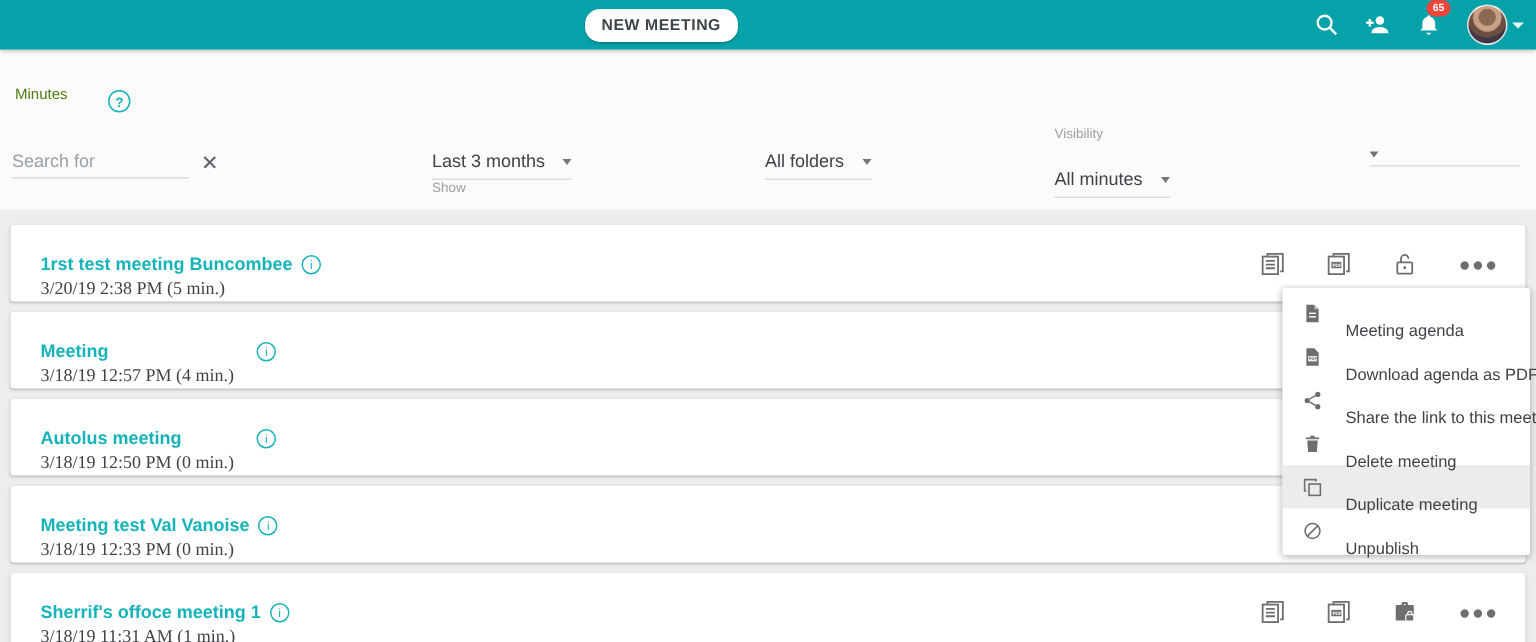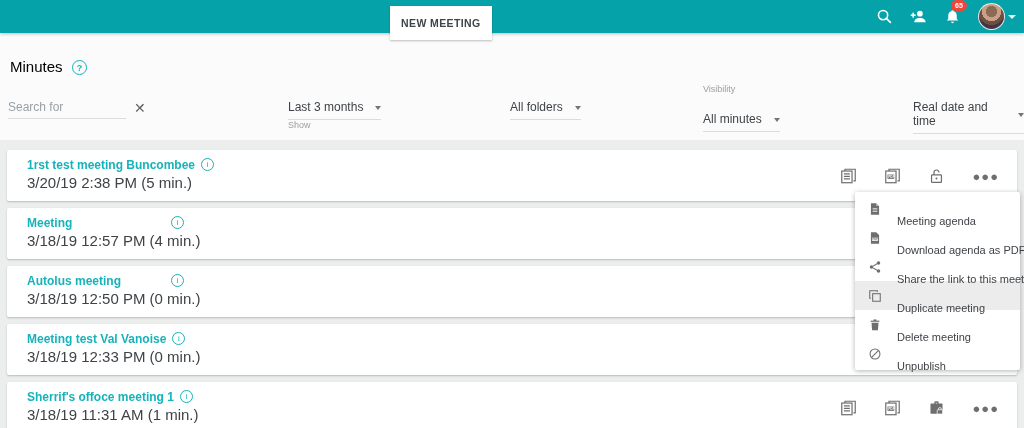--- a/index.html
+++ b/index.html
@@ -1,57 +1,57 @@
 <!DOCTYPE html>
 <html><head>
 <meta charset="utf-8">
 <style>
   html,body{margin:0;padding:0;background:#e9ebec;font-family:"Liberation Sans",sans-serif;}
   .stage{position:relative;width:1024px;height:428px;background:#fbfbfb;overflow:hidden;}
 
   
   .appbar{position:absolute;left:0;top:0;width:100%;height:33px;background:#05a3a9;box-shadow:0 1px 3px rgba(0,0,0,.25);}
-  .new-meeting{position:absolute;left:390px;top:6px;height:34px;background:#fff;border:none;border-radius:0;
+  .new-meeting{position:absolute;left:390px;top:6px;height:22px;background:#fff;border:none;border-radius:10px;
     font-family:"Liberation Sans",sans-serif;font-size:10.5px;font-weight:bold;letter-spacing:.4px;color:#3c4549;
     padding:0 11px;box-shadow:0 1px 2px rgba(0,0,0,.25);cursor:pointer;}
   .appbar-right{position:absolute;right:8px;top:0;height:33px;display:flex;align-items:center;gap:17px;}
   .hicon{width:17px;height:17px;display:block;cursor:pointer;}
   .bell-wrap{position:relative;}
   .badge{position:absolute;left:7px;top:-8px;min-width:10px;height:11px;padding:0 3px;background:#f0453b;border-radius:6px;
     color:#fff;font-size:7px;font-weight:bold;line-height:11px;text-align:center;}
   .avatar-wrap{display:flex;align-items:center;gap:3px;cursor:pointer;}
   .avatar{width:25px;height:25px;border-radius:50%;border:1px solid rgba(255,255,255,.85);
     background:radial-gradient(circle at 50% 30%,#8a6a52 0 26%,#c99f86 27% 44%,#6b4f43 45% 62%,#423646 63% 100%);}
   .caret-dn{width:0;height:0;border-left:4px solid transparent;border-right:4px solid transparent;border-top:4px solid #e6f6f6;}
 
   
-  .page-title{position:absolute;left:10px;top:58px;font-size:15px;color:#000000;}
+  .page-title{position:absolute;left:10px;top:58px;font-size:10px;color:#4d7c0f;}
   .help-icon{position:absolute;left:72px;top:60px;width:13px;height:13px;border:1.6px solid #16b3ba;border-radius:50%;
     color:#16b3ba;font-size:9px;font-weight:bold;display:flex;align-items:center;justify-content:center;cursor:pointer;}
 
   
   .search-input{position:absolute;left:8px;top:98px;width:118px;border:none;border-bottom:1px solid #dcdcdc;background:transparent;
     font-family:"Liberation Sans",sans-serif;font-size:12px;color:#3f4347;padding:2px 0 4px 0;outline:none;}
   .search-input::placeholder{color:#9aa0a6;}
   .clear-x{position:absolute;left:134px;top:101px;font-size:14px;color:#5f6368;cursor:pointer;line-height:1;}
   .f-label{position:absolute;font-size:9px;color:#9e9e9e;}
   .f-value{position:absolute;font-size:12px;color:#3f4347;display:flex;align-items:center;gap:12px;
     border-bottom:1px solid #dcdcdc;padding-bottom:5px;cursor:pointer;}
   .f-caret{width:0;height:0;border-left:3.5px solid transparent;border-right:3.5px solid transparent;border-top:4px solid #757575;margin-top:1px;}
 
   
   .list-bg{position:absolute;left:0;top:140px;width:100%;height:288px;background:#eceeee;}
   .rows{position:absolute;left:7px;top:150px;width:1010px;display:flex;flex-direction:column;gap:7px;}
   .row{position:relative;height:51px;background:#fff;border-radius:2px;box-shadow:0 1px 2px rgba(0,0,0,.22);cursor:pointer;}
   .row-inner{padding:8px 0 0 20px;}
-  .title-line{display:flex;align-items:flex-start;}
+  .title-line{display:flex;align-items:flex-end;margin-top:11px;}
   .m-title{font-size:12px;font-weight:bold;color:#16b3ba;min-width:138px;padding-right:6px;cursor:pointer;}
   .info-icon{width:11px;height:11px;border:1.5px solid #16b3ba;border-radius:50%;color:#16b3ba;font-size:8px;font-style:normal;
     display:flex;align-items:center;justify-content:center;cursor:pointer;flex:0 0 auto;}
-  .m-date{font-size:15px;color:#3f4347;margin-top:2px;}
+  .m-date{font-size:12px;color:#3f4347;margin-top:2px;font-family:Liberation Serif, serif;}
   .row-actions{position:absolute;right:18px;top:50%;transform:translateY(-50%);display:flex;align-items:center;gap:27px;}
   .aicon{width:17px;height:17px;display:block;cursor:pointer;}
   .dots{color:#6e6e6e;font-size:13px;letter-spacing:1px;font-weight:bold;cursor:pointer;}
 
   
   .ctx-menu{position:absolute;left:855px;top:192px;width:165px;background:#fff;border-radius:2px;
     box-shadow:0 1px 5px rgba(0,0,0,.3);padding:2px 0;z-index:5;}
   .ctx-item{height:29px;display:flex;align-items:center;padding-left:13px;gap:15px;cursor:pointer;}
   .ctx-item.hl{background:#ececec;}
   .ctx-item span{font-size:11px;color:#3f4347;white-space:nowrap;margin-top:24px;}
@@ -106,21 +106,20 @@
     <i class="f-caret"></i>
   </div>
 
   <div class="f-label" style="left:703px;top:84px;text-align:center;">Visibility</div>
   <div class="f-value" style="left:703px;top:112px;min-width:70px;justify-content:flex-end;">
     <span>All minutes</span>
     <i class="f-caret"></i>
   </div>
 
   <div class="f-value" style="left:913px;top:100px;min-width:100px;">
-    <span>Real date and time</span>
     <i class="f-caret"></i>
   </div>
 
   <div class="list-bg"></div>
 
   <div class="rows">
 
     <div class="row">
       <div class="row-inner">
         <div class="title-line">
@@ -236,36 +235,36 @@
     </div>
     <div class="ctx-item">
       <svg class="micon" viewBox="0 0 24 24" fill="#6e6e6e">
         <circle cx="18" cy="5" r="3"></circle>
           <circle cx="6" cy="12" r="3"></circle>
           <circle cx="18" cy="19" r="3"></circle>
         <path d="M8.6 10.5l6.8-4M8.6 13.5l6.8 4" stroke="#6e6e6e" stroke-width="1.8" fill="none"></path>
       </svg>
       <span>Share the link to this meeting</span>
     </div>
+    <div class="ctx-item">
+      <svg class="micon" viewBox="0 0 24 24" fill="#6e6e6e">
+        <path d="M6 8h12l-1 13H7z"></path>
+          <rect x="4.5" y="4.5" width="15" height="2"></rect>
+          <rect x="9.5" y="2.5" width="5" height="2.5"></rect>
+      </svg>
+      <span>Delete meeting</span>
+    </div>
     <div class="ctx-item hl">
       <svg class="micon" viewBox="0 0 24 24" fill="none" stroke="#6e6e6e" stroke-width="1.8">
         <rect x="8" y="8" width="13" height="13"></rect>
           <path d="M5 16H3V3h13v2"></path>
       </svg>
       <span>Duplicate meeting</span>
     </div>
     <div class="ctx-item">
-      <svg class="micon" viewBox="0 0 24 24" fill="#6e6e6e">
-        <path d="M6 8h12l-1 13H7z"></path>
-          <rect x="4.5" y="4.5" width="15" height="2"></rect>
-          <rect x="9.5" y="2.5" width="5" height="2.5"></rect>
-      </svg>
-      <span>Delete meeting</span>
-    </div>
-    <div class="ctx-item">
       <svg class="micon" viewBox="0 0 24 24" fill="none" stroke="#6e6e6e" stroke-width="1.8">
         <circle cx="12" cy="12" r="8.5"></circle>
           <line x1="5.8" y1="18.2" x2="18.2" y2="5.8"></line>
       </svg>
       <span>Unpublish</span>
     </div>
   </div>
 
 </div>
 

